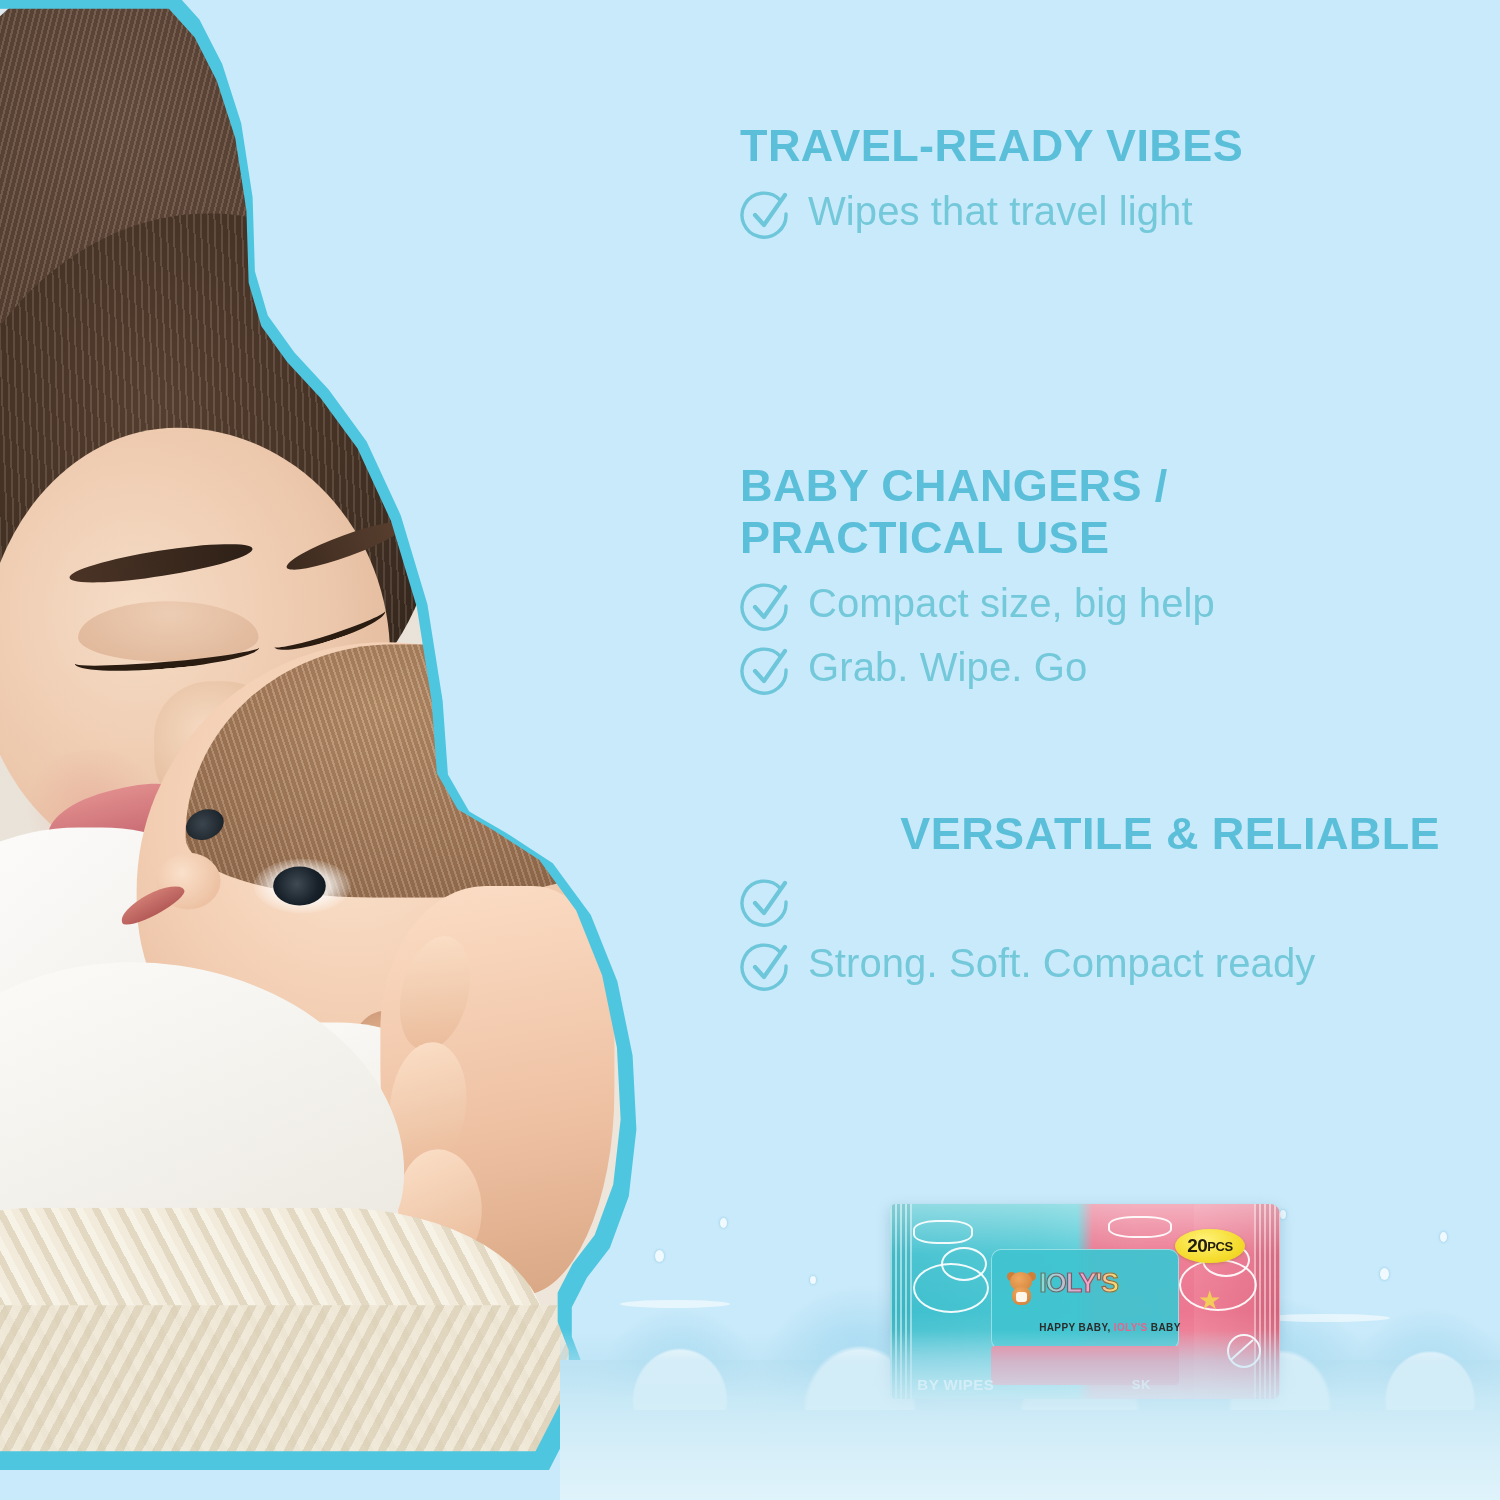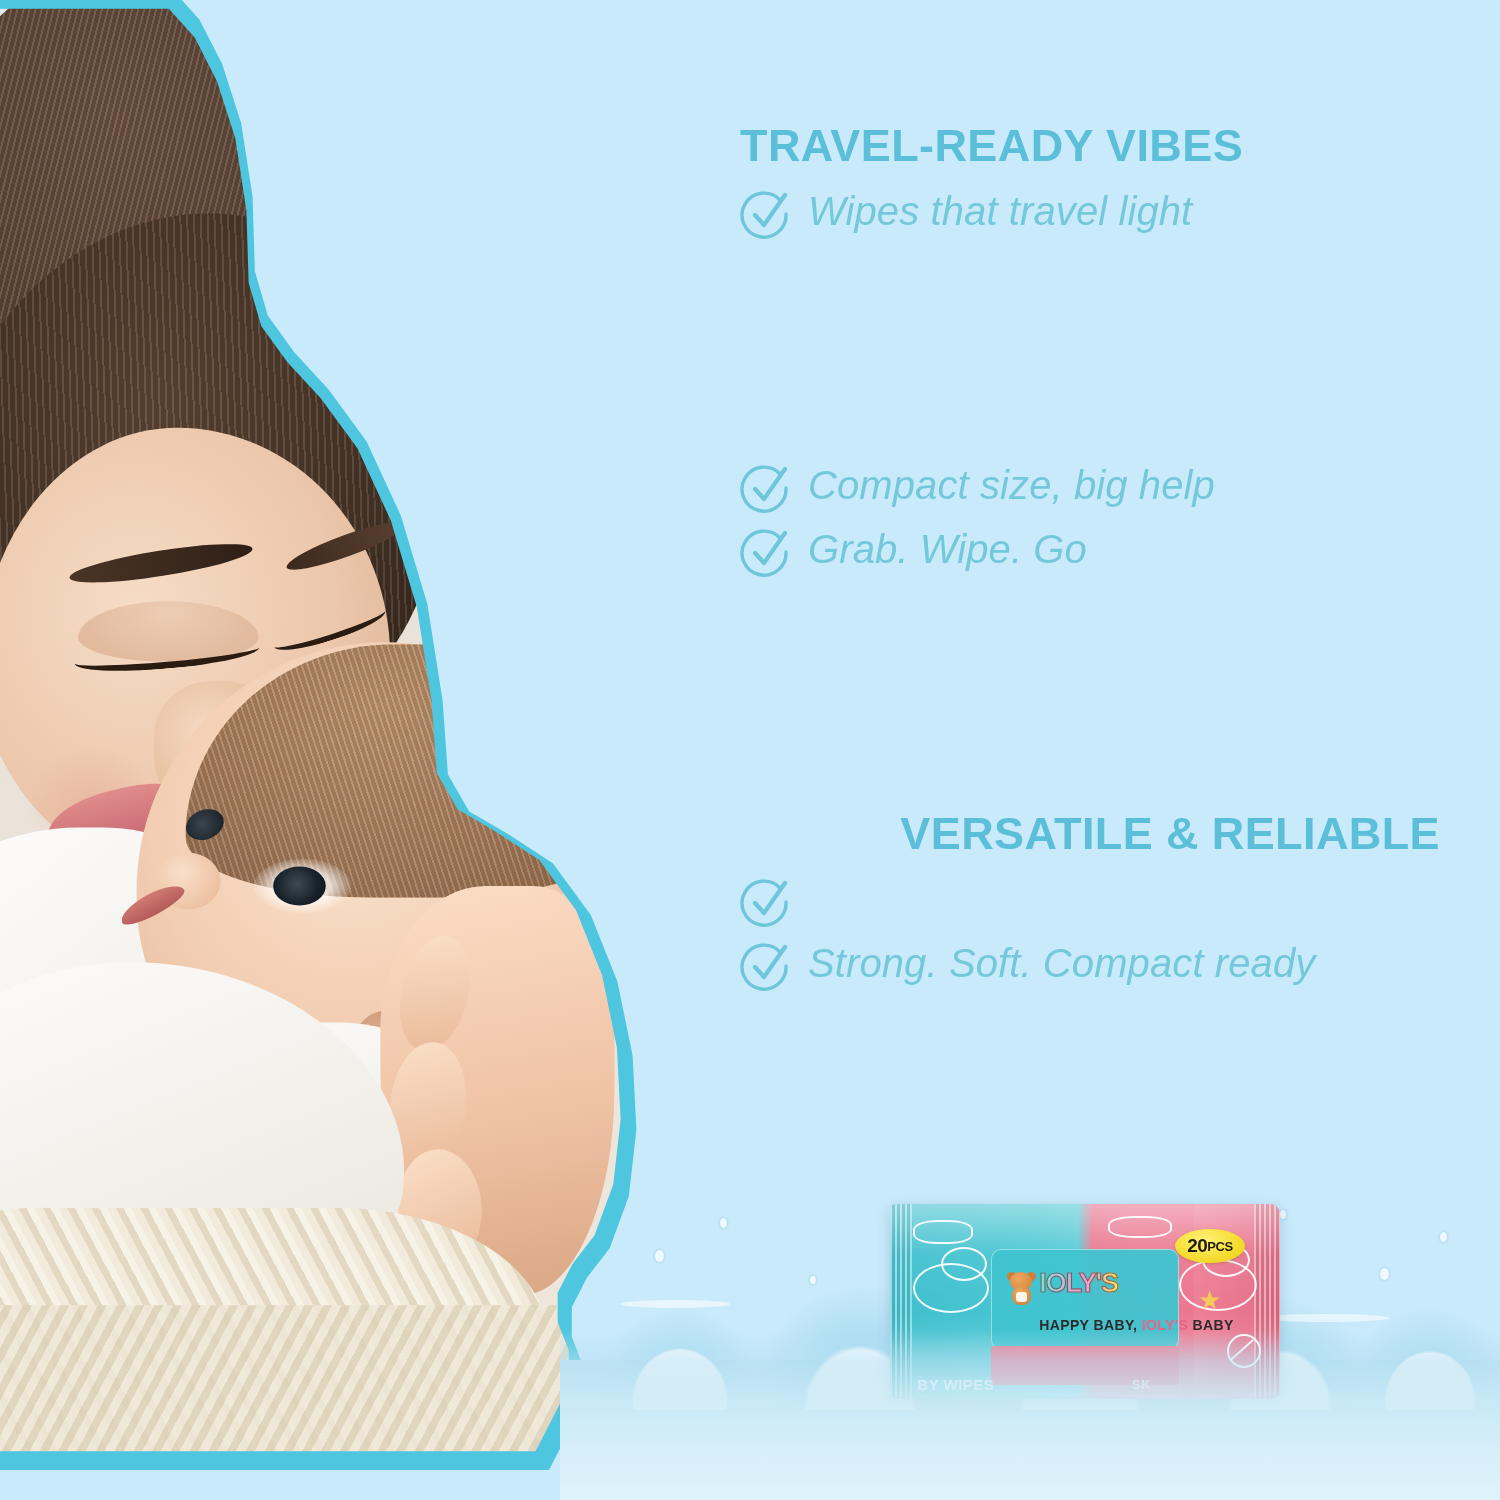--- a/index.html
+++ b/index.html
@@ -130,21 +130,21 @@
   .content{position:absolute;left:740px;top:8px;width:700px;height:1150px;}
   .sec{position:absolute;width:700px;}
   .sec-h{
     font-size:45px;font-weight:bold;letter-spacing:.4px;line-height:1.16;
     color:#5bbfd9;margin:0 0 14px 0;white-space:pre-line;
   }
   .bullet{display:flex;align-items:flex-start;margin:0 0 10px 0;}
   .ck{flex:0 0 auto;width:52px;height:52px;margin-right:16px;margin-top:2px;}
   .bt{
     font-size:40px;line-height:1.17;color:#73c8da;letter-spacing:.1px;
-    padding-top:2px;white-space:pre-line;font-style:italic;
+    padding-top:2px;white-space:pre-line;
   }
 
   
   .water{position:absolute;left:560px;top:1180px;width:940px;height:320px;overflow:hidden;}
   .water-pool{position:absolute;left:0;bottom:0;width:940px;height:140px;
     background:linear-gradient(180deg,#bfe4f3 0%,#a9d8ee 30%,#cfe9f6 70%,#dff1fa 100%);}
   .splash{
     position:absolute;left:0;bottom:90px;width:940px;height:190px;
     background:
       radial-gradient(ellipse 120px 130px at 120px 180px,rgba(255,255,255,.85) 0 38%,rgba(160,215,238,.55) 40%,rgba(160,215,238,0) 72%),
@@ -183,21 +183,21 @@
   .bear{position:absolute;left:2%;top:6%;width:30px;height:34px;}
   .bear-head{position:absolute;left:4px;top:0;width:22px;height:19px;border-radius:50%;
     background:radial-gradient(circle at 40% 35%,#f0a85e,#cf7f39);}
   .bear-ear{position:absolute;width:9px;height:9px;border-radius:50%;
     background:#cf7f39;}
   .bear-body{position:absolute;left:6px;top:15px;width:19px;height:18px;border-radius:42%;
     background:radial-gradient(circle at 40% 30%,#f0a85e,#cc7c37);}
   .bear-bib{position:absolute;left:10px;top:20px;width:11px;height:10px;border-radius:3px;
     background:#fdf6ea;}
   .tagline{position:absolute;left:22%;bottom:-12px;width:80%;
-    font-size:14px;font-weight:bold;letter-spacing:.4px;color:#2b2b2b;white-space:nowrap;}
+    font-size:10px;font-weight:bold;letter-spacing:.4px;color:#2b2b2b;white-space:nowrap;}
   .tagline .mid{color:#e7638a;}
   .pcs{position:absolute;right:9%;top:13%;width:70px;height:34px;border-radius:50%;
     background:radial-gradient(ellipse at 42% 32%,#fff27a,#f5dc2e 60%,#e8ca18 100%);
     display:flex;align-items:center;justify-content:center;
     box-shadow:0 1px 3px rgba(120,90,0,.3);}
   .pcs span{font-weight:bold;font-size:19px;color:#231d0c;letter-spacing:-.5px;}
   .pcs .sm{font-size:13px;}
   .star{position:absolute;right:21%;top:49%;width:0;height:0;color:#f3cc5a;font-size:26px;line-height:0;}
   .noflush{position:absolute;right:5%;bottom:16%;width:30px;height:30px;border-radius:50%;
     border:2px solid rgba(255,255,255,.95);}
@@ -260,20 +260,22 @@
       <div class="bullet">
         <svg class="ck" viewBox="0 0 52 52">
           <path d="M40 12 A22 22 0 1 0 46 26" fill="none" stroke="#6ec6da" stroke-width="3.4" stroke-linecap="round"></path>
           <path d="M15 27 L24 37 L45 7" fill="none" stroke="#6ec6da" stroke-width="4.2" stroke-linecap="round" stroke-linejoin="round"></path>
         </svg>
         <div class="bt">Wipes that travel light</div>
       </div>
     </div>
 
     <div class="sec" style="top:452px;">
+      <div class="sec-h">BABY CHANGERS /
+PRACTICAL USE</div>
       <div class="bullet">
         <svg class="ck" viewBox="0 0 52 52">
           <path d="M40 12 A22 22 0 1 0 46 26" fill="none" stroke="#6ec6da" stroke-width="3.4" stroke-linecap="round"></path>
           <path d="M15 27 L24 37 L45 7" fill="none" stroke="#6ec6da" stroke-width="4.2" stroke-linecap="round" stroke-linejoin="round"></path>
         </svg>
         <div class="bt">Compact size, big help</div>
       </div>
       <div class="bullet">
         <svg class="ck" viewBox="0 0 52 52">
           <path d="M40 12 A22 22 0 1 0 46 26" fill="none" stroke="#6ec6da" stroke-width="3.4" stroke-linecap="round"></path>

